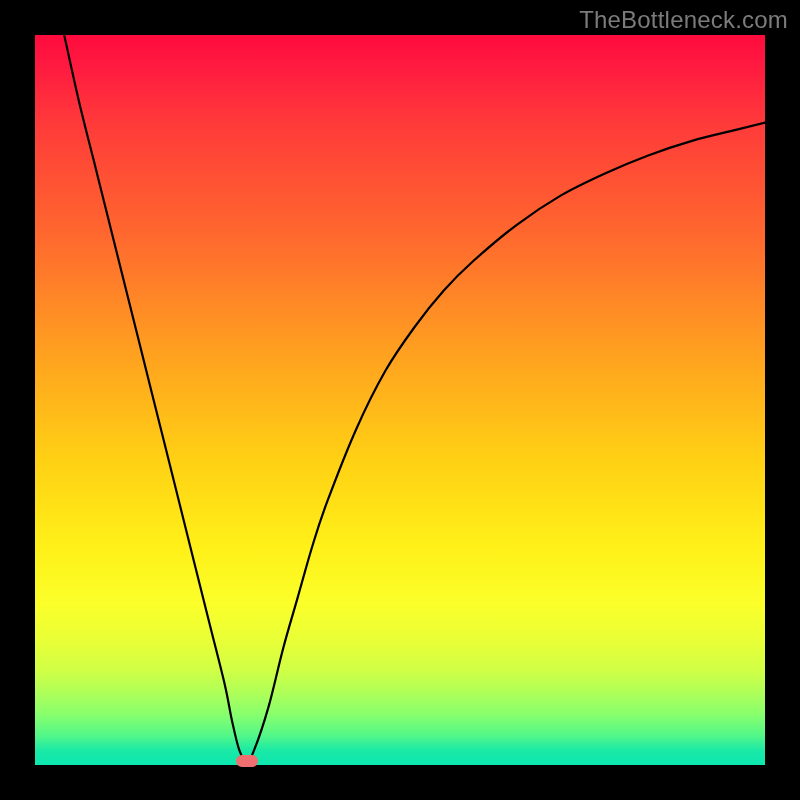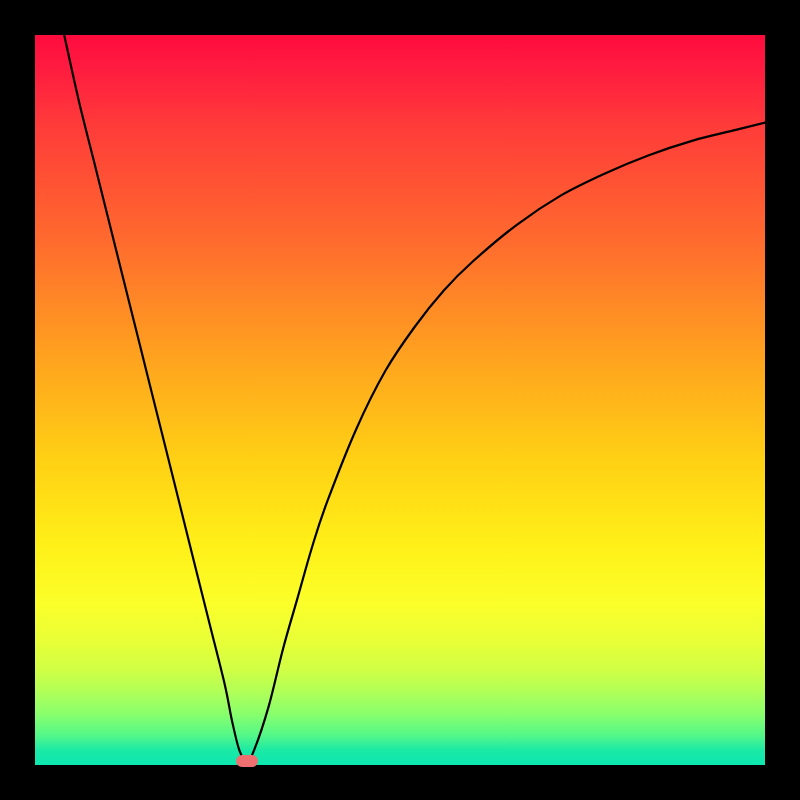--- a/index.html
+++ b/index.html
@@ -76,13 +76,14 @@
 
   <div class="plot-area">
 
     <svg class="curve-svg" viewBox="0 0 730 730" preserveAspectRatio="none">
       <path id="curve-path" fill="none" stroke="#000" stroke-width="2.2" stroke-linecap="round" stroke-linejoin="round" d="M 29.2 0 C 31.633333333333333 10.949999999999989, 38.93333333333333 45.016666666666595, 43.8 65.69999999999993 C 48.666666666666664 86.38333333333327, 53.53333333333333 104.63333333333334, 58.4 124.10000000000002 C 63.266666666666666 143.5666666666667, 68.13333333333334 163.03333333333333, 73 182.5 C 77.86666666666666 201.96666666666667, 82.73333333333332 221.4333333333333, 87.6 240.89999999999998 C 92.46666666666667 260.3666666666667, 97.33333333333334 279.83333333333337, 102.2 299.3 C 107.06666666666666 318.76666666666665, 111.93333333333334 338.23333333333335, 116.8 357.7 C 121.66666666666666 377.16666666666663, 126.53333333333333 396.6333333333333, 131.4 416.1 C 136.26666666666668 435.5666666666667, 141.13333333333333 455.03333333333336, 146 474.5 C 150.86666666666667 493.96666666666664, 155.73333333333332 513.4333333333333, 160.6 532.9 C 165.46666666666667 552.3666666666667, 170.33333333333331 571.8333333333333, 175.2 591.3 C 180.06666666666666 610.7666666666667, 186.15 633.8833333333333, 189.8 649.7 C 193.45000000000002 665.5166666666668, 194.66666666666669 675.25, 197.10000000000002 686.2 C 199.53333333333336 697.1500000000001, 201.96666666666667 708.7083333333333, 204.4 715.4 C 206.83333333333334 722.0916666666667, 209.26666666666665 726.35, 211.7 726.35 C 214.13333333333333 726.35, 215.35 724.525, 219 715.4 C 222.65 706.275, 228.73333333333332 688.6333333333333, 233.6 671.6 C 238.46666666666667 654.5666666666667, 243.33333333333334 631.45, 248.20000000000002 613.2 C 253.0666666666667 594.95, 257.93333333333334 579.1333333333333, 262.8 562.1 C 267.6666666666667 545.0666666666667, 272.5333333333333 526.8166666666667, 277.4 511 C 282.26666666666665 495.18333333333334, 284.7 486.66666666666663, 292 467.2 C 299.3 447.73333333333335, 311.46666666666664 416.1, 321.2 394.2 C 330.93333333333334 372.29999999999995, 340.66666666666663 352.83333333333326, 350.4 335.79999999999995 C 360.1333333333333 318.76666666666665, 369.8666666666667 305.3833333333333, 379.6 292 C 389.33333333333337 278.6166666666667, 399.06666666666666 266.45, 408.8 255.5 C 418.53333333333336 244.55, 425.8333333333333 237.25000000000003, 438 226.3 C 450.1666666666667 215.35, 467.2 200.74999999999994, 481.8 189.79999999999995 C 496.40000000000003 178.84999999999997, 511 169.1166666666667, 525.6 160.60000000000002 C 540.2 152.08333333333334, 554.8 145.3916666666666, 569.4 138.69999999999993 C 584 132.00833333333327, 598.5999999999999 125.92500000000003, 613.1999999999999 120.45000000000005 C 627.8 114.97500000000007, 642.4 110.10833333333336, 657 105.85000000000002 C 671.6 101.59166666666668, 688.6333333333333 97.94166666666665, 700.8 94.89999999999998 C 712.9666666666666 91.8583333333333, 725.1333333333333 88.81666666666668, 730 87.60000000000002"></path>
     </svg>
 
     <div id="min-marker" class="marker" style="left: 211.7px; top: 726.35px; background: rgb(239, 111, 113);"></div>
   </div>
 
+  <div class="watermark">TheBottleneck.com</div>
 </div>
 
 </body></html>

